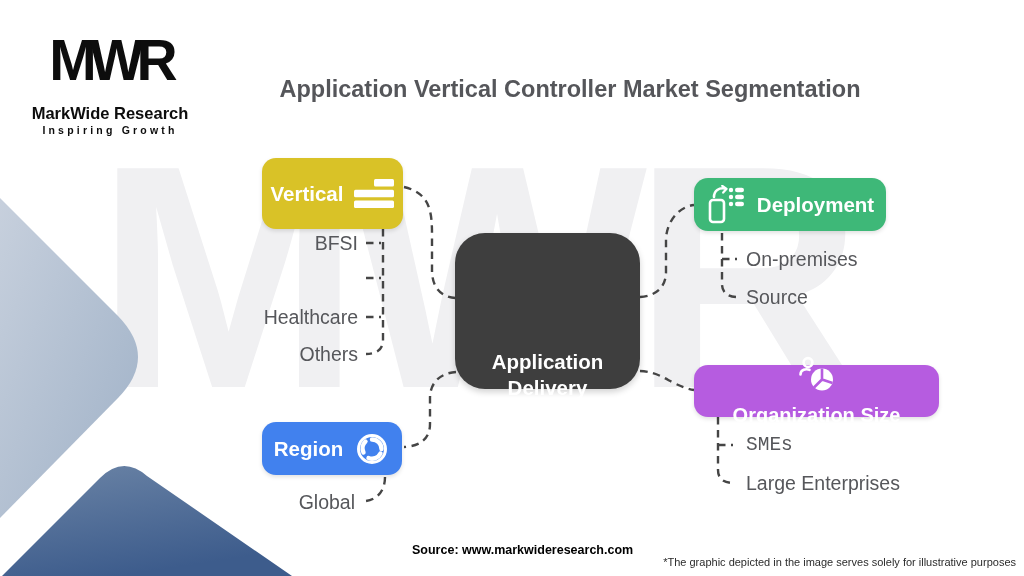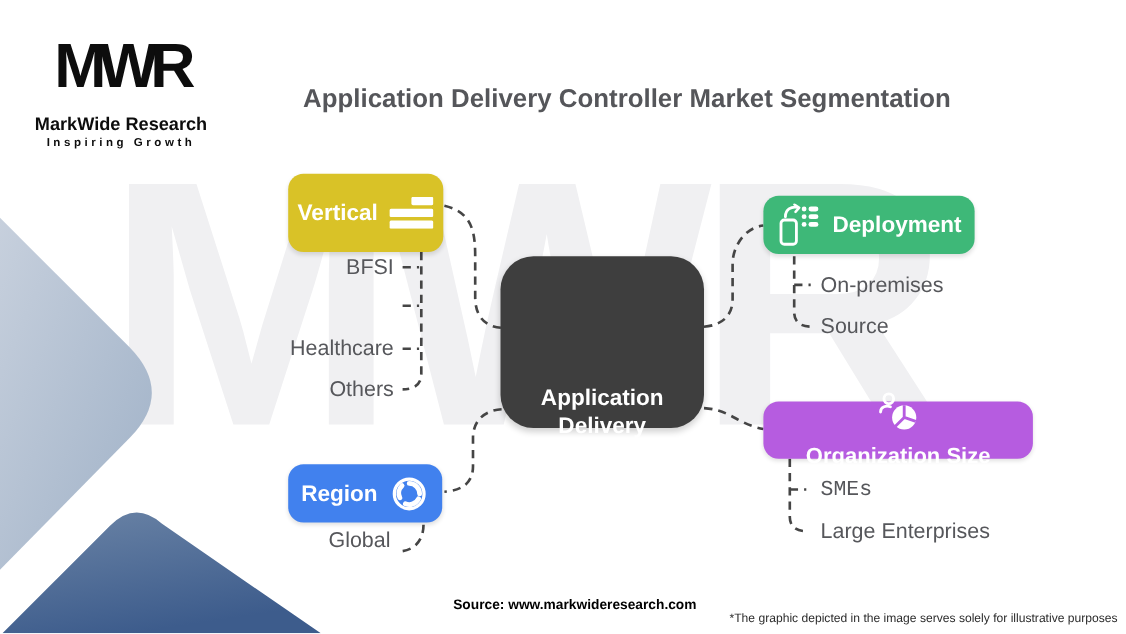--- a/index.html
+++ b/index.html
@@ -84,21 +84,21 @@
     <path d="M0,198 L118,316 Q158,357 118,398 L0,518 Z" fill="url(#gLight)"></path>
     <path d="M2,576 L100,478 Q123,455 147,476 L292,576 Z" fill="url(#gDark)"></path>
   </svg>
 
   <div class="logo">
     <div class="logo-mark">MWR</div>
     <div class="logo-name">MarkWide Research</div>
     <div class="logo-tagline">Inspiring Growth</div>
   </div>
 
-  <div class="page-title">Application Delivery Controller Market Segmentation</div>
+  <div class="page-title">Application Vertical Controller Market Segmentation</div>
 
   <svg class="connectors" width="1024" height="576" viewBox="0 0 1024 576">
     <path d="M404,187 C430,193 432,212 432,234 L432,270 C432,288 441,297 456,298"></path>
     <path d="M456,372 C441,373 430,382 430,398 L430,424 C430,439 420,446 404,447"></path>
     <path d="M640,297 C655,296 666,288 666,272 L666,240 C666,224 677,207 694,205"></path>
     <path d="M640,371 C656,372 664,378 674,383 C682,387 688,389 694,390"></path>
     <path d="M383,216 L383,340 C383,350 376,354 366,354"></path>
     <path d="M366,243 L381,243"></path>
     <path d="M366,278 L381,278"></path>
     <path d="M366,317 L381,317"></path>
@@ -157,18 +157,18 @@
 
   <div class="node node-region" style="background: rgb(65, 129, 238);">
     <span class="node-label">Region</span>
     <svg class="icon" width="36" height="36" viewBox="0 0 36 36">
       <circle cx="18" cy="18" r="13.5" fill="none" stroke="#fff" stroke-width="3"></circle>
       <path d="M18,8.5 A9.5,9.5 0 0 1 27.5,18" fill="none" stroke="#fff" stroke-width="4.4" stroke-linecap="round"></path>
       <path d="M26.5,22.5 A9.5,9.5 0 0 1 14.5,27" fill="none" stroke="#fff" stroke-width="4.4" stroke-linecap="round"></path>
       <path d="M9.5,21.5 A9.5,9.5 0 0 1 11.5,10.5" fill="none" stroke="#fff" stroke-width="4.4" stroke-linecap="round"></path>
     </svg>
   </div>
-  <div class="item item-global" style="top:480px;">Global</div>
+  <div class="item item-global" style="top:491px;">Global</div>
 
   <div class="source-note">Source: www.markwideresearch.com</div>
   <div class="disclaimer">*The graphic depicted in the image serves solely for illustrative purposes</div>
 
 </div>
 
 </body></html>

